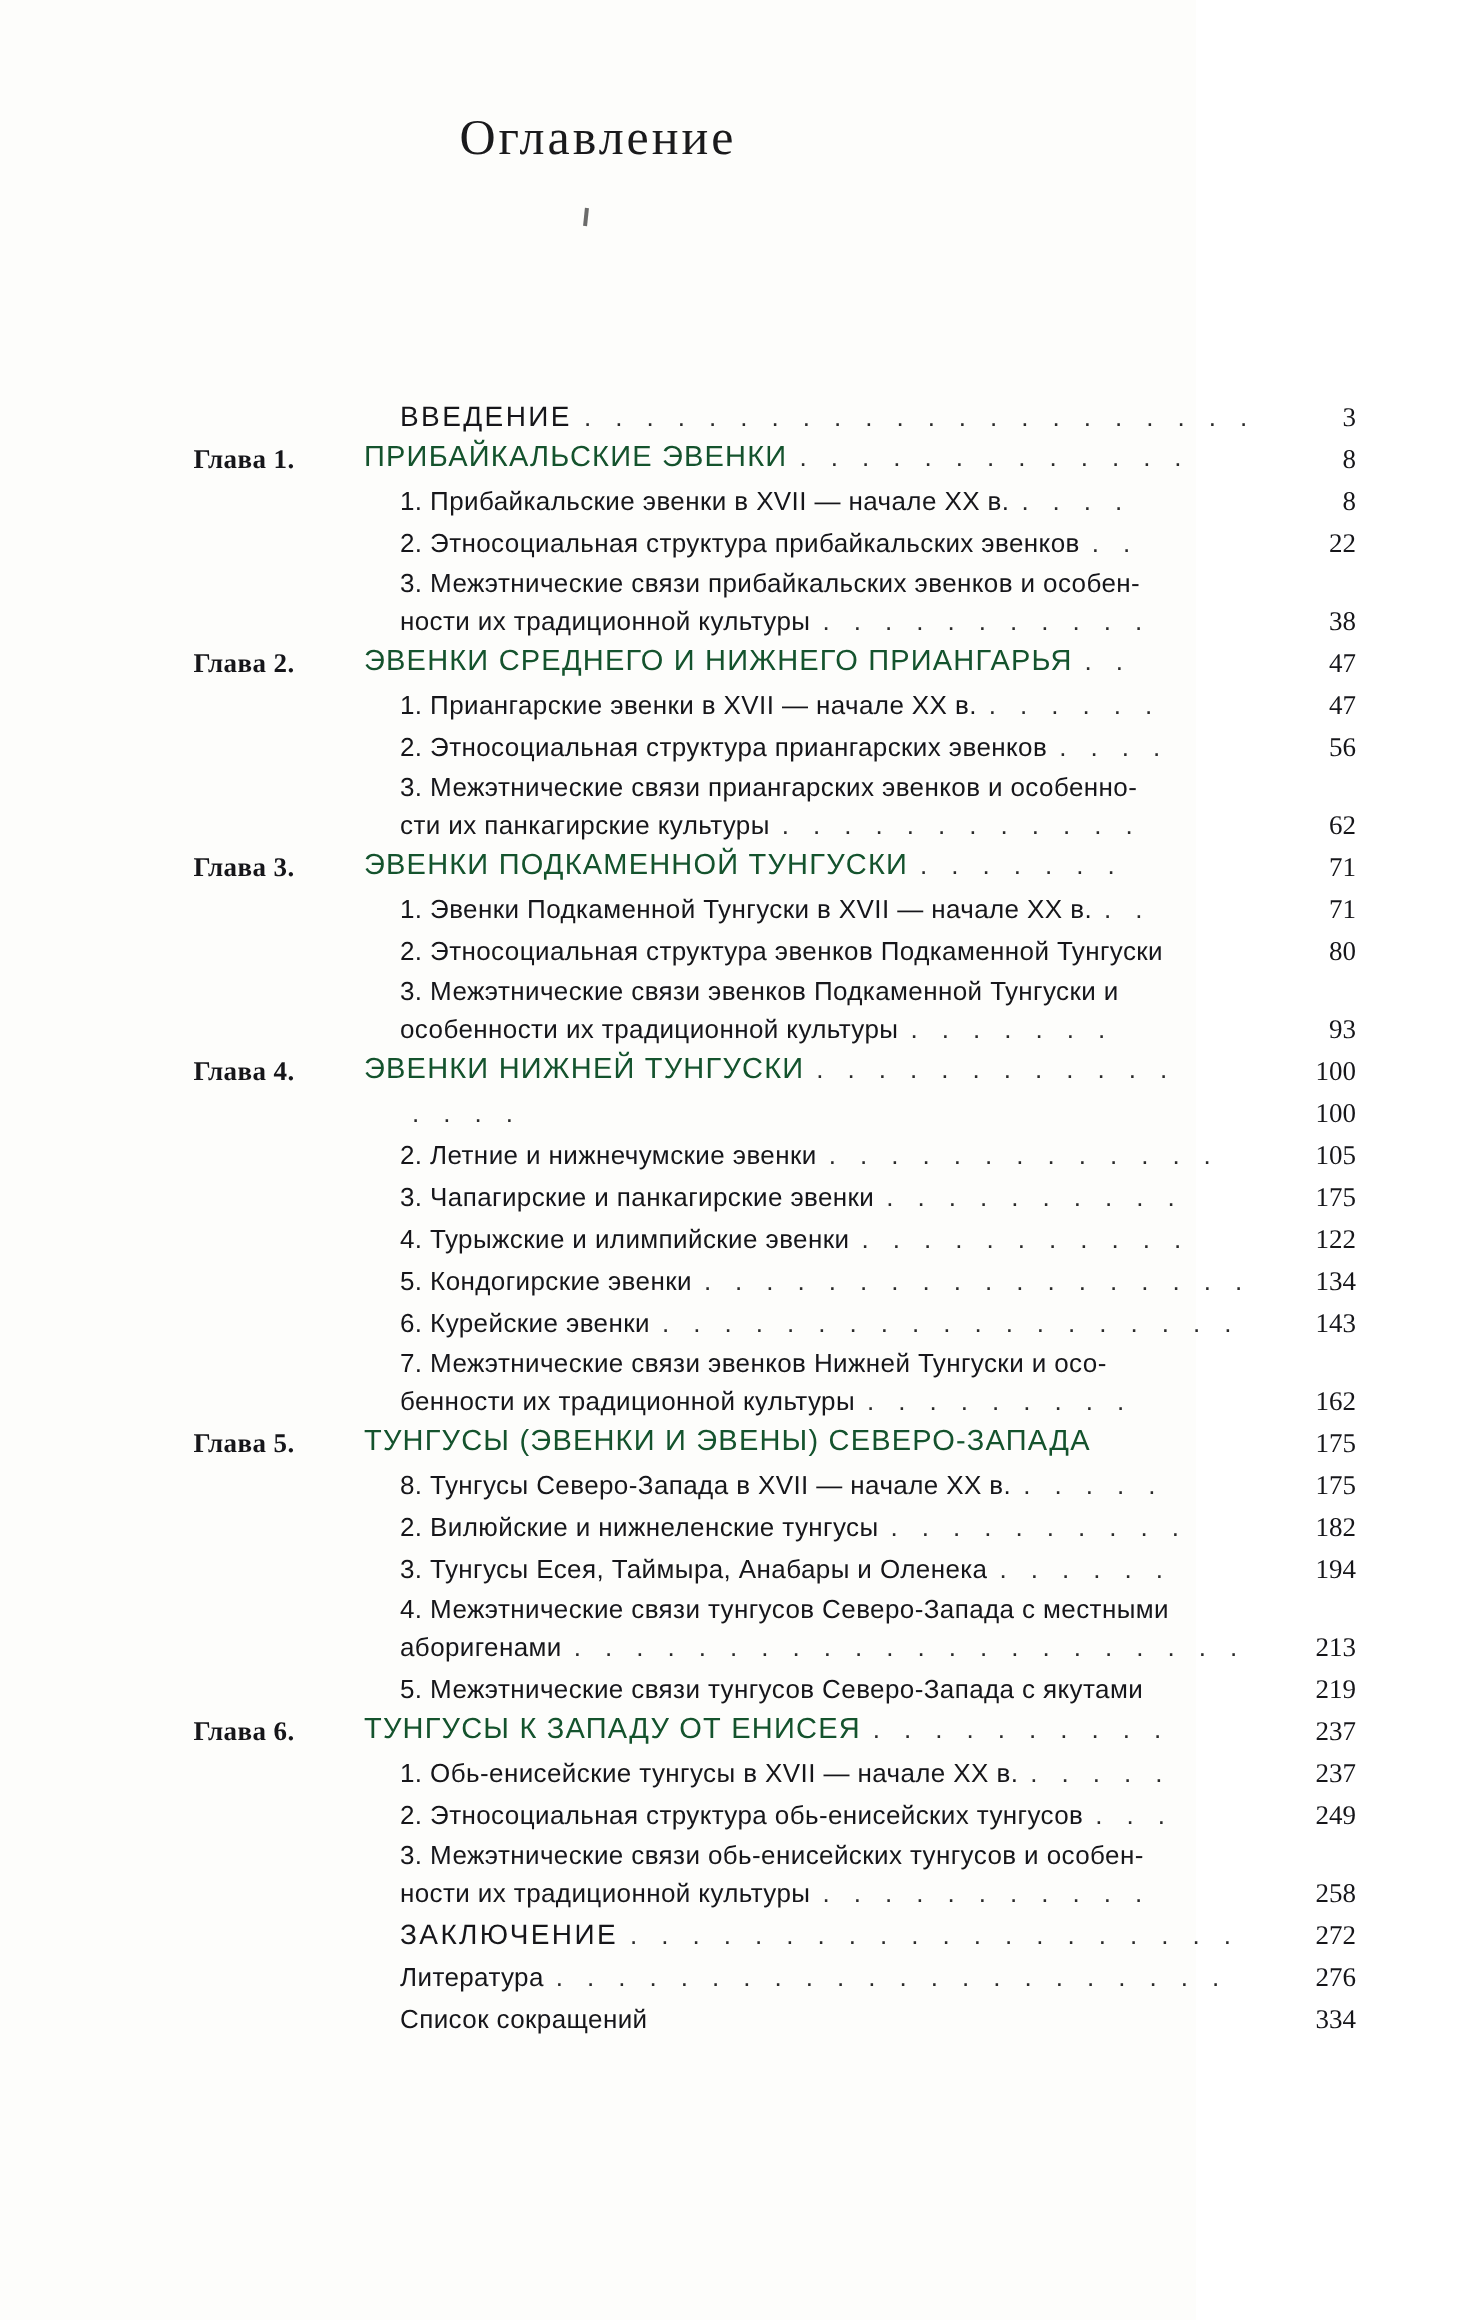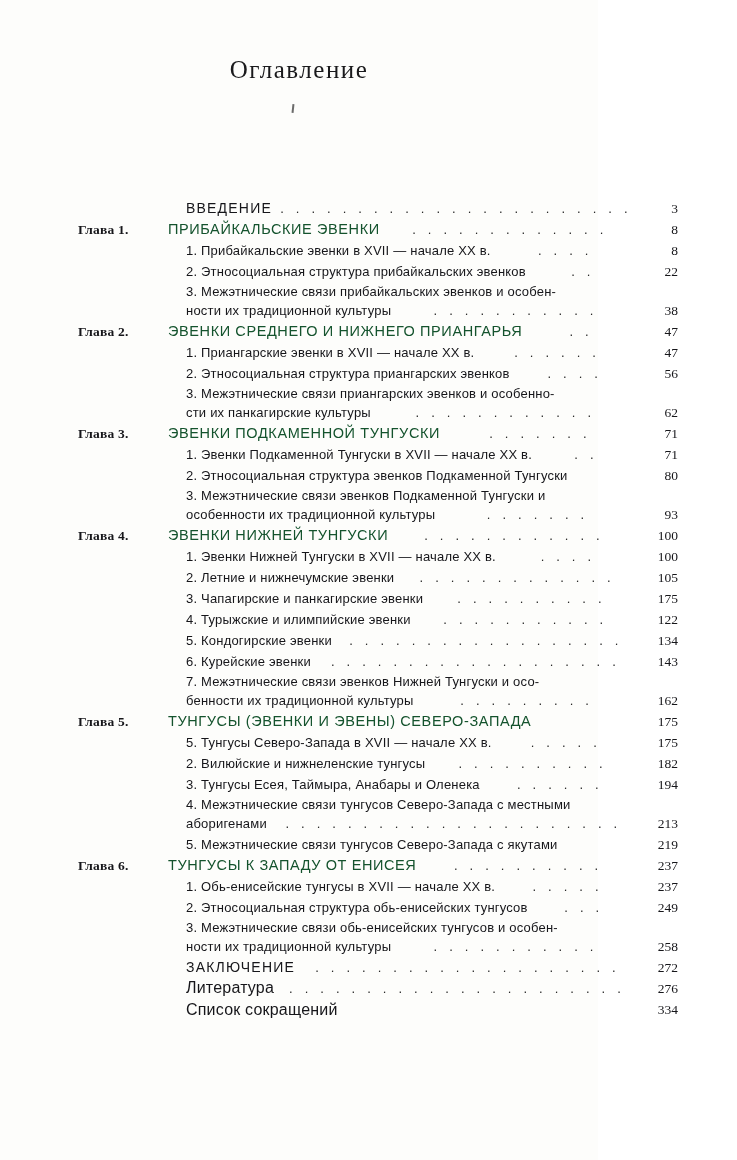--- a/index.html
+++ b/index.html
@@ -48,34 +48,33 @@
   }
   .row {
     display: flex;
     align-items: flex-end;
     margin-bottom: 1px;
     min-height: 20px;
   }
   .chaplabel {
     width: 88px;
     flex: 0 0 88px;
-    text-align: left;
-    padding-right: 2px;
+    text-align: center;
+    padding-right: 16px;
     font-size: 13.5px;
     font-family: "Liberation Serif", serif;
     font-weight: 700;
     letter-spacing: .2px;
     white-space: nowrap;
     line-height: 19px;
   }
   .body {
     flex: 1 1 auto;
     position: relative;
     min-width: 0;
-    text-align: center;
   }
   .pg {
     width: 44px;
     flex: 0 0 44px;
     text-align: right;
     font-size: 13.5px;
     font-family: "Liberation Serif", serif;
     line-height: 19px;
   }
   .line {
@@ -108,21 +107,21 @@
     font-size: 13px;
     letter-spacing: .2px;
   }
   .t-heading .txt {
     font-family: "Liberation Sans", sans-serif;
     font-size: 14px;
     letter-spacing: 1.2px;
   }
   .t-plain .txt {
     font-family: "Liberation Sans", sans-serif;
-    font-size: 16px;
+    font-size: 13px;
     letter-spacing: .2px;
   }
   .indent-1 { padding-left: 0px; }
   .indent-2 { padding-left: 18px; }
   .cont {
     padding-left: 18px;
     line-height: 19px;
     font-size: 13px;
     font-family: "Liberation Sans", sans-serif;
     letter-spacing: .2px;
@@ -289,21 +288,20 @@
             <span class="txt">ЭВЕНКИ НИЖНЕЙ ТУНГУСКИ</span>
             <span class="leader">. . . . . . . . . . . .</span>
           </div>
         </div>
         <div class="pg">100</div>
       </div>
       <div class="row t-section">
         <div class="chaplabel"></div>
         <div class="body">
           <div class="line indent-2">
-            <span class="txt">1. Эвенки Нижней Тунгуски в XVII — начале XX в.</span>
             <span class="leader">. . . .</span>
           </div>
         </div>
         <div class="pg">100</div>
       </div>
       <div class="row t-section">
         <div class="chaplabel"></div>
         <div class="body">
           <div class="line indent-2">
             <span class="txt">2. Летние и нижнечумские эвенки</span>
@@ -373,21 +371,21 @@
             <span class="txt">ТУНГУСЫ (ЭВЕНКИ И ЭВЕНЫ) СЕВЕРО-ЗАПАДА</span>
             <span class="leader"></span>
           </div>
         </div>
         <div class="pg">175</div>
       </div>
       <div class="row t-section">
         <div class="chaplabel"></div>
         <div class="body">
           <div class="line indent-2">
-            <span class="txt">5. Тунгусы Северо-Запада в XVII — начале XX в.</span>
+            <span class="txt">8. Тунгусы Северо-Запада в XVII — начале XX в.</span>
             <span class="leader">. . . . .</span>
           </div>
         </div>
         <div class="pg">175</div>
       </div>
       <div class="row t-section">
         <div class="chaplabel"></div>
         <div class="body">
           <div class="line indent-2">
             <span class="txt">2. Вилюйские и нижнеленские тунгусы</span>

